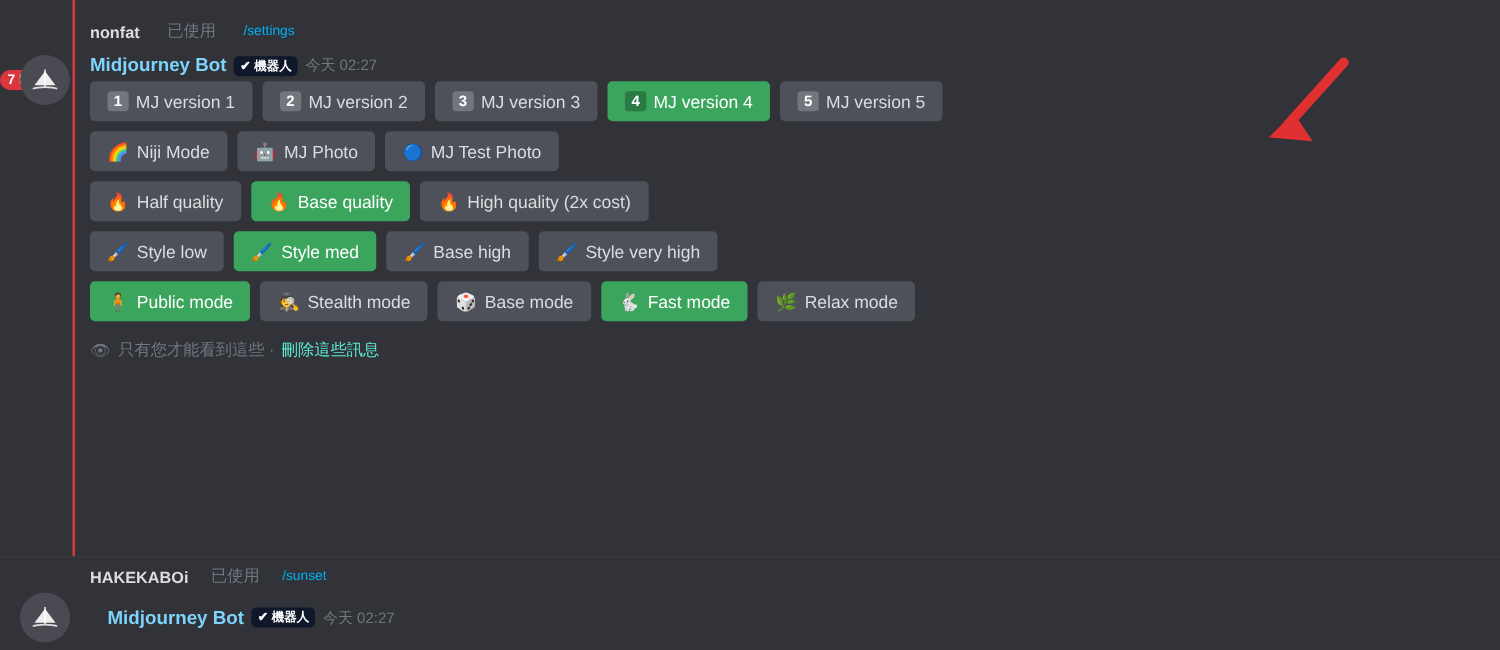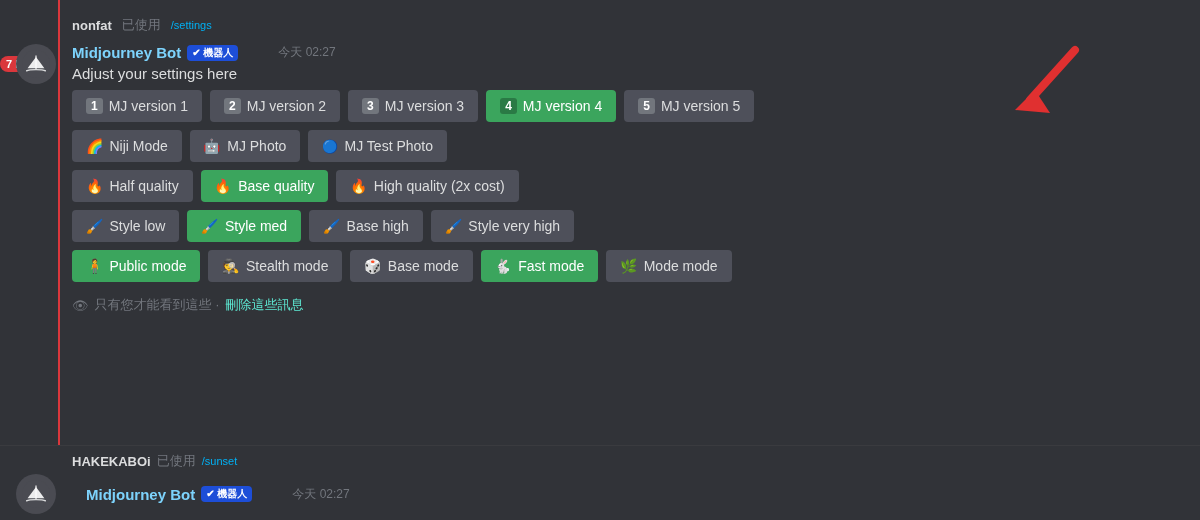--- a/index.html
+++ b/index.html
@@ -104,35 +104,34 @@
       margin-bottom: 4px;
     }
 
     .username {
       font-weight: 600;
       font-size: 15px;
       color: #7dd3fc;
     }
 
     .bot-badge {
-      background: #1d4ed8;
+      background: #0f172a;
       color: white;
       font-size: 10px;
       font-weight: 700;
       padding: 1px 5px;
       border-radius: 4px;
       display: flex;
       align-items: center;
       gap: 2px;
     }
 
     .timestamp {
       color: #72767d;
       font-size: 12px;
-      margin-left: 34px;
     }
 
     .message-text {
       font-size: 15px;
       color: #dcddde;
       margin-bottom: 8px;
     }
 
     
     .slash-ref {
@@ -218,21 +217,21 @@
 
 
   <div class="new-badge-container">
     <span class="new-badge">7 New</span>
   </div>
 
   <div class="chat-area">
     <div class="new-divider"></div>
 
     <div class="message-block" style="padding-left: 72px; padding-top: 6px; margin-bottom: 2px;">
-      <div style="display:flex; align-items:center; gap:10px; font-size:13px; color:#72767d;">
+      <div style="display:flex; align-items:center; gap:22px; font-size:13px; color:#72767d;">
         <span style="color:#dcddde; font-weight:600;">nonfat</span>
         <span>已使用</span>
         <span class="slash-ref">/settings</span>
       </div>
     </div>
 
     <div class="message-block">
 
       <div class="avatar">
         <svg viewBox="0 0 40 40" fill="none" xmlns="http://www.w3.org/2000/svg">
@@ -245,21 +244,20 @@
       </div>
 
       <div class="message-content">
 
         <div class="message-meta">
           <span class="username">Midjourney Bot</span>
           <span class="bot-badge">✔ 機器人</span>
           <span class="timestamp">今天 02:27</span>
         </div>
 
-        <div class="message-text">Adjust your settings here</div>
 
         <div class="settings-grid">
 
           <div class="button-row">
             <button class="settings-btn">
               <span class="btn-number">1</span>
               <span>MJ version 1</span>
             </button>
             <button class="settings-btn">
               <span class="btn-number">2</span>
@@ -340,38 +338,38 @@
             <button class="settings-btn">
               <span>🎲</span>
               <span>Base mode</span>
             </button>
             <button class="settings-btn active">
               <span>🐇</span>
               <span>Fast mode</span>
             </button>
             <button class="settings-btn">
               <span>🌿</span>
-              <span>Mode mode</span>
+              <span>Relax mode</span>
             </button>
           </div>
 
         </div>
       </div>
     </div>
 
     <div class="footer-note">
       <span>👁</span>
       <span>只有您才能看到這些 ·</span>
       <a href="#">刪除這些訊息</a>
     </div>
 
   </div>
 
   <div style="border-top: 1px solid #3a3b3f; padding: 6px 16px;">
-    <div style="display:flex; align-items:center; gap:6px; font-size:13px; color:#72767d; margin-bottom:4px; padding-left:56px;">
+    <div style="display:flex; align-items:center; gap:18px; font-size:13px; color:#72767d; margin-bottom:4px; padding-left:56px;">
       <span style="color:#dcddde; font-weight:600;">HAKEKABOi</span>
       <span>已使用</span>
       <span class="slash-ref">/sunset</span>
     </div>
     <div style="display:flex; align-items:center; gap:14px;">
       <div class="avatar">
         <svg viewBox="0 0 40 40" fill="none" xmlns="http://www.w3.org/2000/svg">
           <circle cx="20" cy="20" r="20" fill="#4a4b52"></circle>
           <path d="M20 8 L20 28" stroke="#dcddde" stroke-width="2"></path>
           <path d="M20 10 L32 26 L8 26 Z" fill="white" opacity="0.9"></path>

